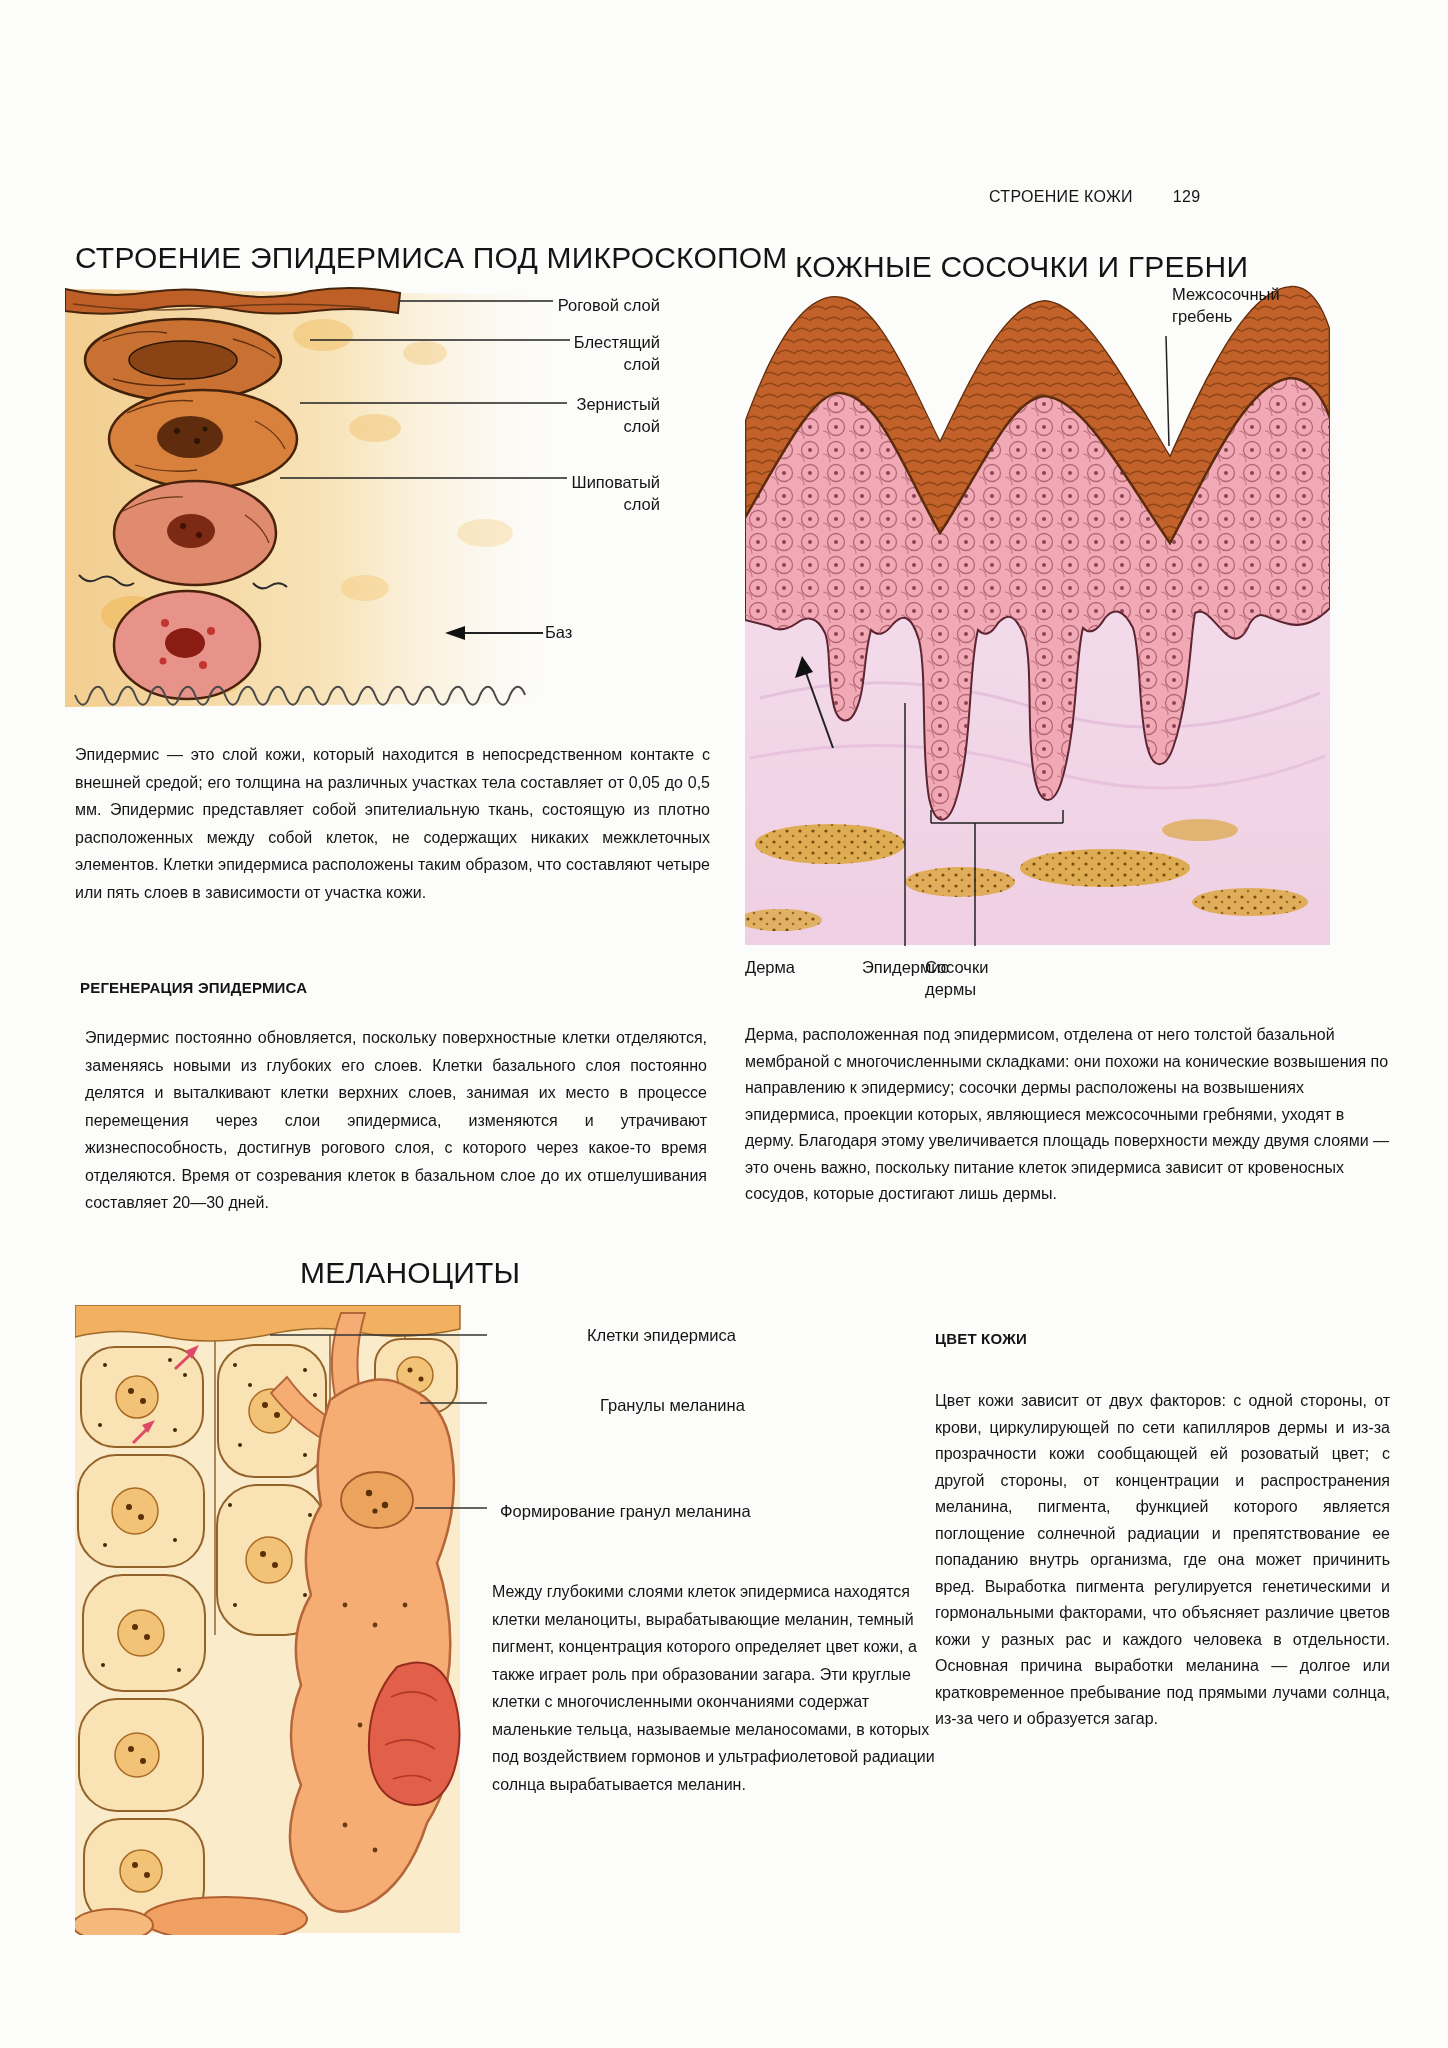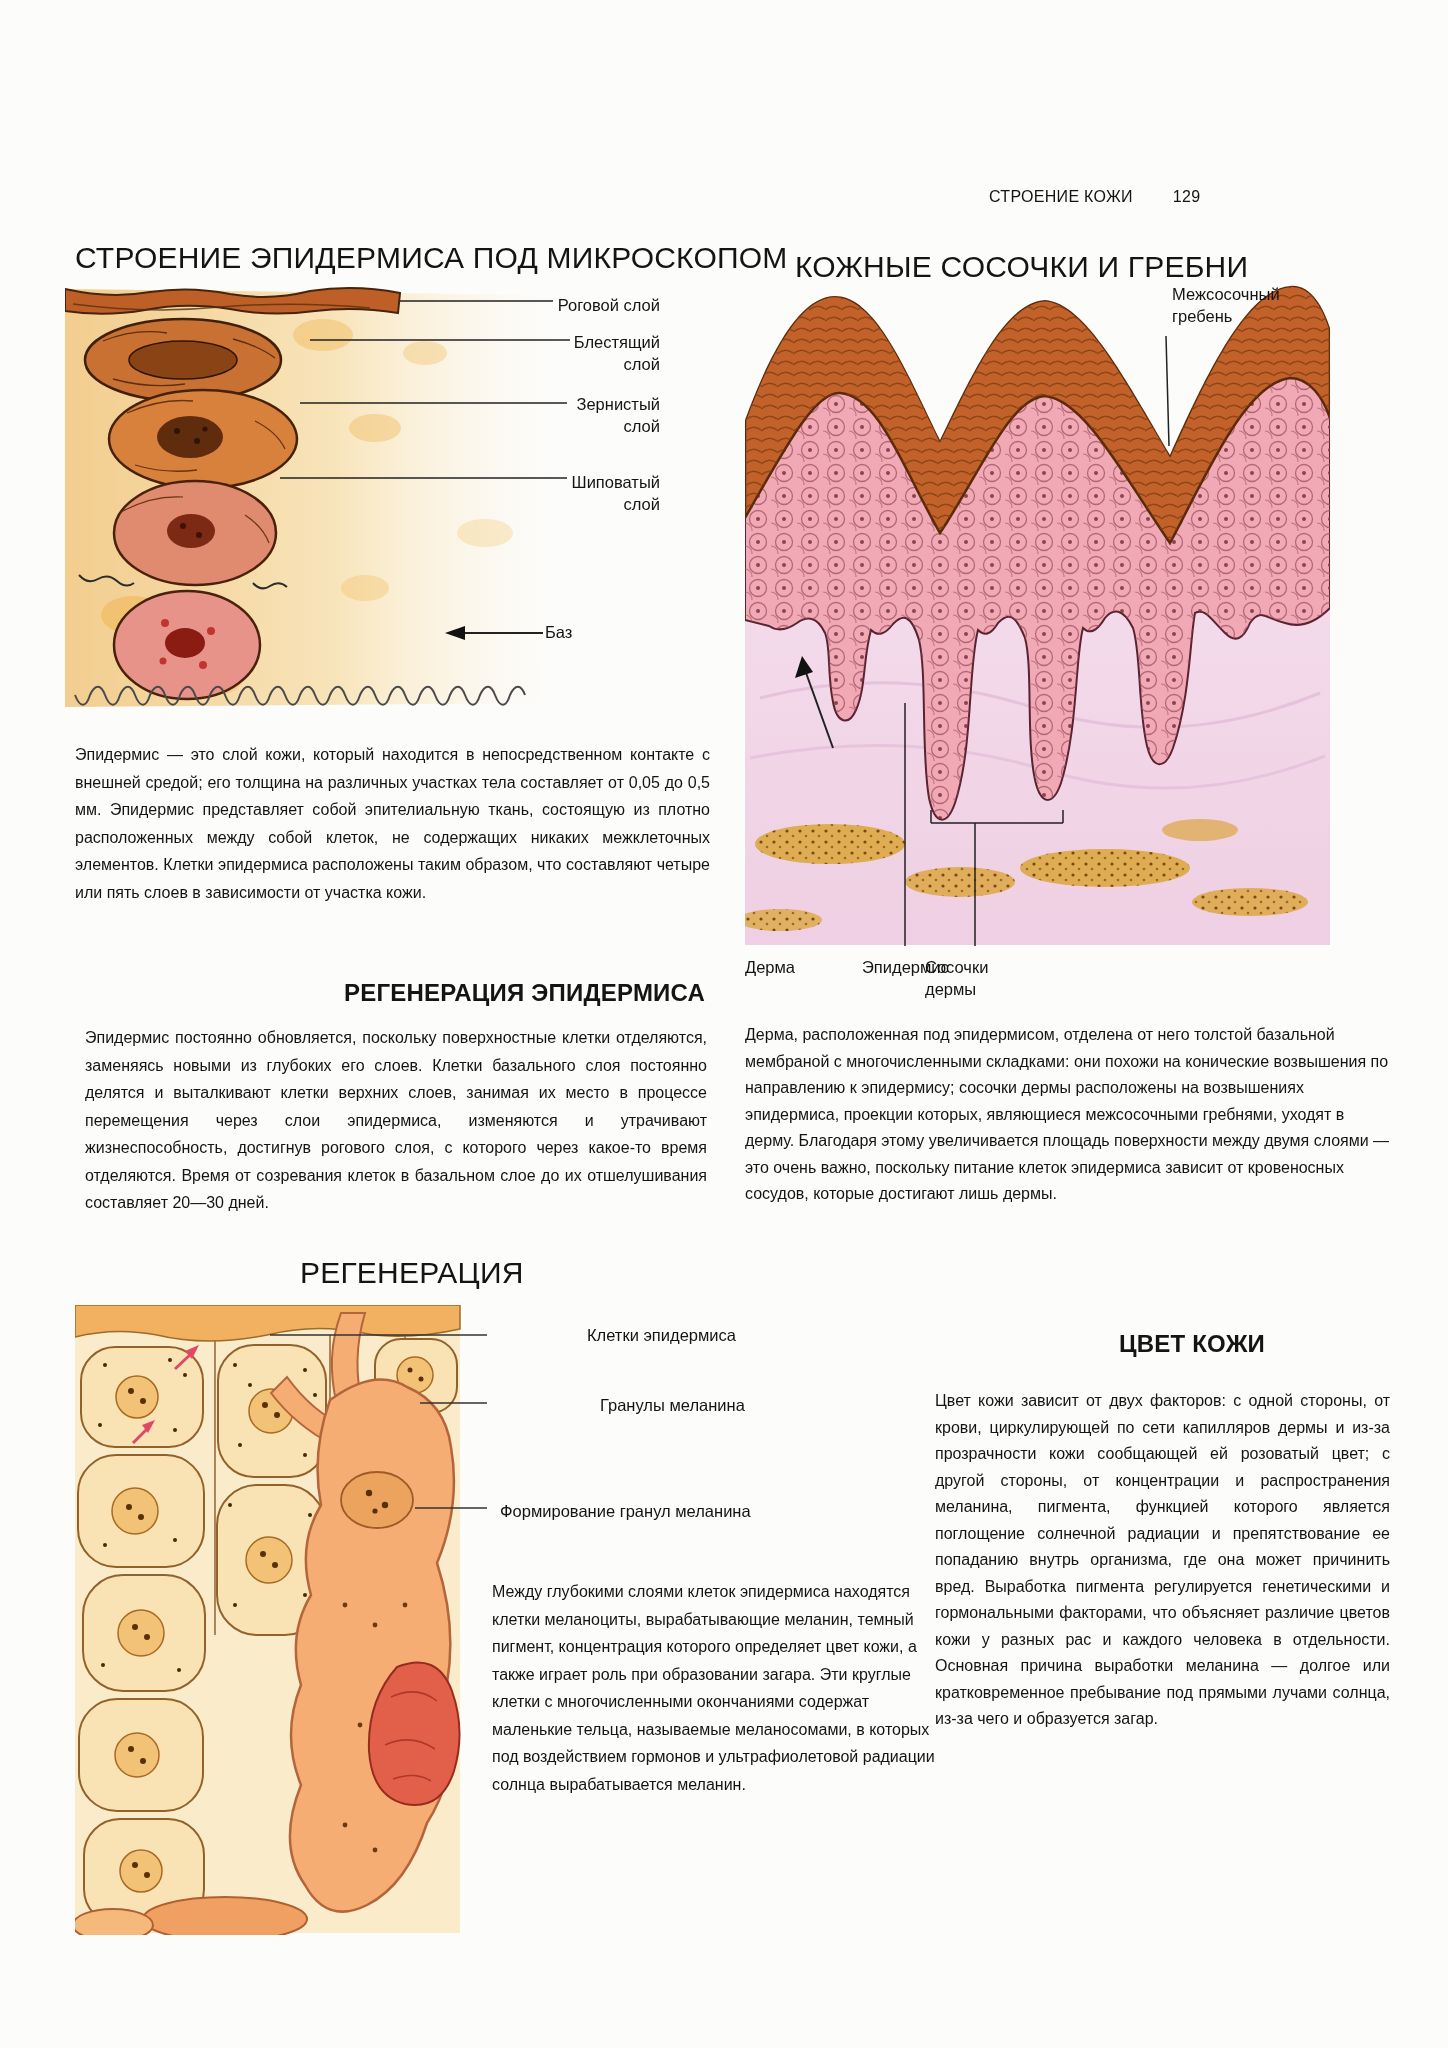--- a/index.html
+++ b/index.html
@@ -2,21 +2,21 @@
 <html lang="ru"><head>
 <meta charset="utf-8">
 <style>
   * { margin:0; padding:0; box-sizing:border-box; }
   body { background:#e9e9e9; font-family:"Liberation Sans", sans-serif; }
   .page { position:relative; width:1448px; height:2048px; margin:0 auto;
           background:#fcfcfb; color:#141414; overflow:hidden; }
   .abs { position:absolute; }
   .header { font-size:16px; letter-spacing:.3px; display:flex; gap:40px; }
   .sect-title { font-weight:normal; font-size:30px; letter-spacing:.2px; white-space:nowrap; }
-  .sub-title { font-weight:bold; font-size:24px; text-align:right; letter-spacing:.2px; }
+  .sub-title { font-weight:bold; font-size:15px; text-align:left; letter-spacing:.2px; }
   .body-text { font-size:16px; line-height:27.5px; text-align:justify; }
   .body-left { text-align:left; }
   .fig-label { font-size:16.5px; line-height:22px; white-space:pre-line; }
   .right-align { text-align:right; }
   .center { text-align:left; }
   svg { display:block; }
 </style>
 </head>
 <body>
 
@@ -141,21 +141,21 @@
   <div class="abs fig-label" style="left:862px;top:956px;">Эпидермис</div>
   <div class="abs fig-label center" style="left:925px;top:956px;width:100px;">Сосочки
 дермы</div>
 
   <p class="abs body-text" style="left:75px;top:741px;width:635px;">Эпидермис — это слой кожи, который находится в непосредственном контакте с внешней средой; его толщина на различных участках тела составляет от 0,05 до 0,5 мм. Эпидермис представляет собой эпителиальную ткань, состоящую из плотно расположенных между собой клеток, не содержащих никаких межклеточных элементов. Клетки эпидермиса расположены таким образом, что составляют четыре или пять слоев в зависимости от участка кожи.</p>
   <h3 class="abs sub-title" style="left:80px;top:979px;width:625px;">РЕГЕНЕРАЦИЯ ЭПИДЕРМИСА</h3>
   <p class="abs body-text" style="left:85px;top:1024px;width:622px;">Эпидермис постоянно обновляется, поскольку поверхностные клетки отделяются, заменяясь новыми из глубоких его слоев. Клетки базального слоя постоянно делятся и выталкивают клетки верхних слоев, занимая их место в процессе перемещения через слои эпидермиса, изменяются и утрачивают жизнеспособность, достигнув рогового слоя, с которого через какое-то время отделяются. Время от созревания клеток в базальном слое до их отшелушивания составляет 20—30 дней.</p>
 
   <p class="abs body-text body-left" style="left:745px;top:1022px;width:648px;line-height:26.5px;">Дерма, расположенная под эпидермисом, отделена от него толстой базальной мембраной с многочисленными складками: они похожи на конические возвышения по направлению к эпидермису; сосочки дермы расположены на возвышениях эпидермиса, проекции которых, являющиеся межсосочными гребнями, уходят в дерму. Благодаря этому увеличивается площадь поверхности между двумя слоями — это очень важно, поскольку питание клеток эпидермиса зависит от кровеносных сосудов, которые достигают лишь дермы.</p>
 
-  <h2 class="abs sect-title center" style="left:300px;top:1256px;width:350px;">РЕГЕНЕРАЦИЯ</h2>
+  <h2 class="abs sect-title center" style="left:300px;top:1256px;width:350px;">МЕЛАНОЦИТЫ</h2>
 
   <svg class="abs" style="left:75px;top:1305px;" width="420" height="630" viewBox="0 0 420 630">
     <rect x="0" y="0" width="385" height="628" fill="#faecca"></rect>
     <path d="M140,34 V330 M255,30 V210 M330,28 V150" stroke="#8a5a28" stroke-width="2" fill="none" opacity=".7"></path>
     <path d="M0,0 H385 V24 Q330,36 288,28 Q240,18 192,30 Q132,42 82,30 Q40,22 0,32 Z" fill="#f1b160" stroke="#a06a28" stroke-width="1.5"></path>
     <g fill="#f9e3b4" stroke="#93622a" stroke-width="2">
       <rect x="6" y="42" width="122" height="100" rx="34"></rect>
       <rect x="3" y="150" width="126" height="112" rx="38"></rect>
       <rect x="8" y="270" width="122" height="116" rx="40"></rect>
       <rect x="4" y="394" width="124" height="112" rx="38"></rect>

